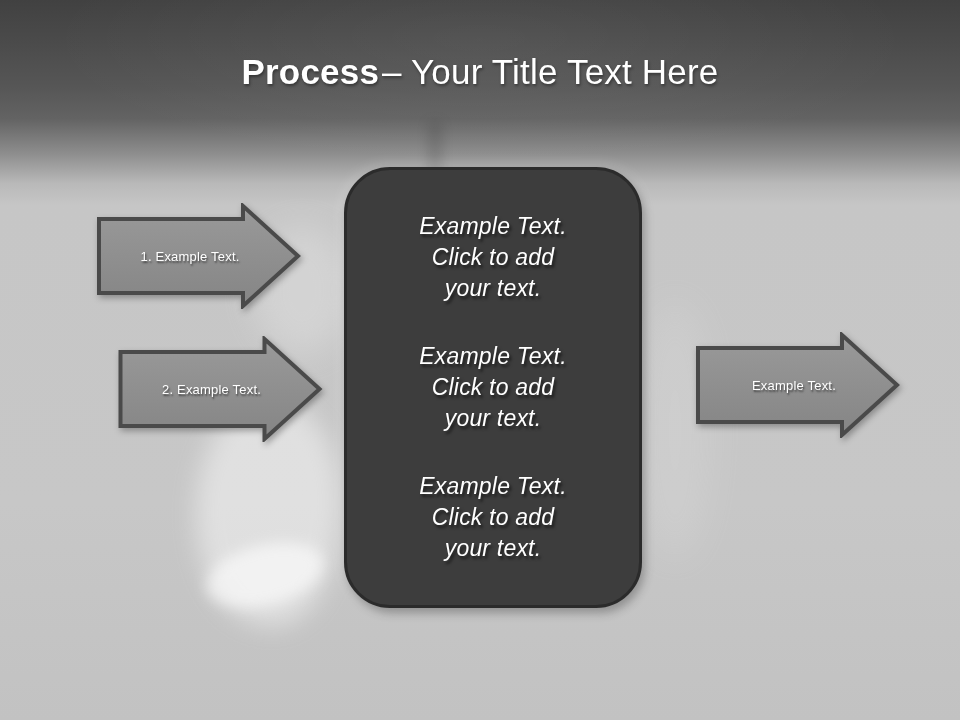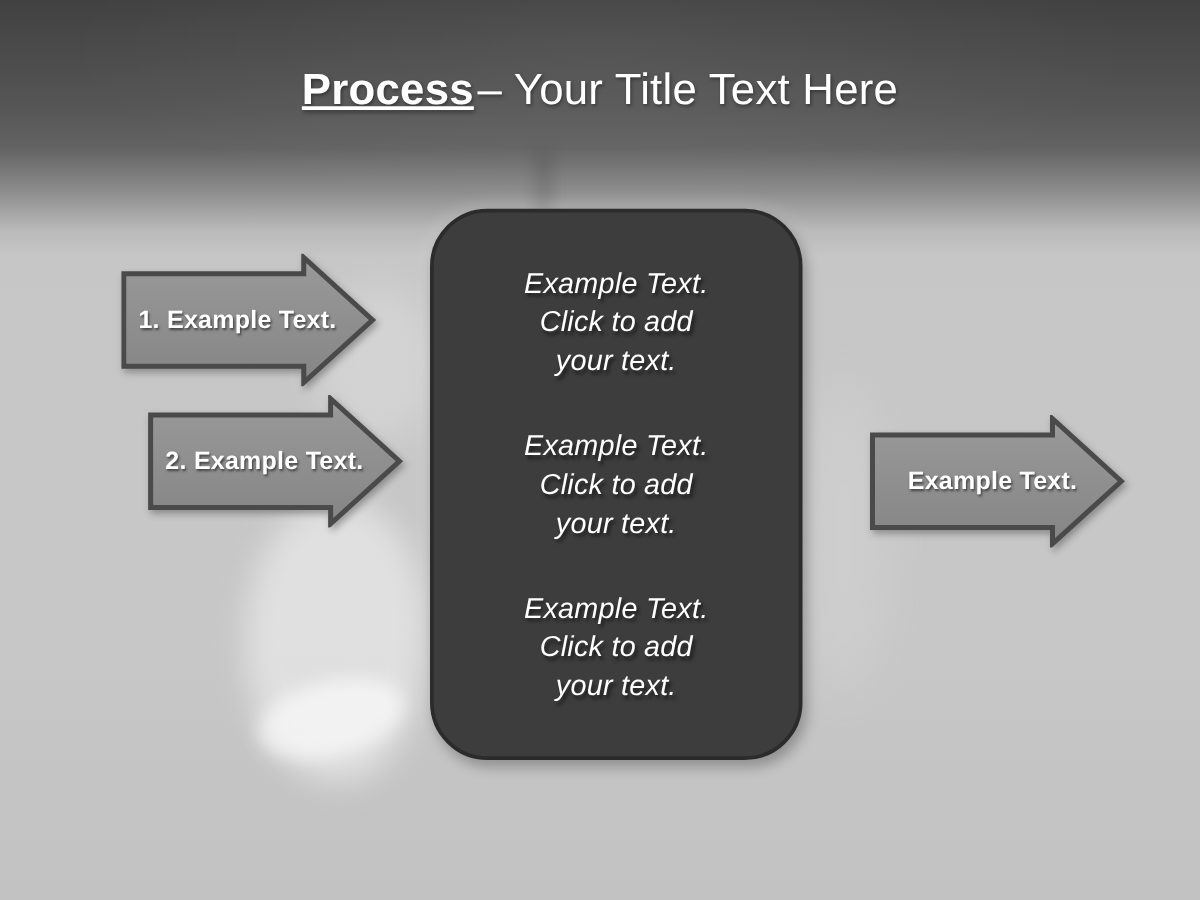--- a/index.html
+++ b/index.html
@@ -37,35 +37,35 @@
   }
 
   
   .title{
     position:absolute;left:0;top:50px;width:100%;height:44px;
     text-align:center;color:var(--title-color,#ffffff);
     font-size:35px;line-height:44px;letter-spacing:.2px;
     text-shadow:1px 2px 3px rgba(0,0,0,0.40);
     white-space:nowrap;
   }
-  .title .bold{font-weight:bold;text-decoration:underline;}
+  .title .bold{font-weight:bold;}
   .title .rest{font-weight:normal;margin-left:3px;}
 
   
   .arrow{position:absolute;width:204px;height:106px;}
   .arrow svg{position:absolute;left:0;top:0;width:100%;height:100%;
     filter:drop-shadow(2px 3px 3px rgba(0,0,0,0.30));}
   .arrow .label{
     position:absolute;left:6px;top:0;right:24px;bottom:0;
     display:flex;align-items:center;justify-content:center;
-    color:var(--label-color,#ffffff);font-size:20px;letter-spacing:.2px;
-    text-shadow:1px 2px 2px rgba(0,0,0,0.55);white-space:nowrap;font-weight:bold;
+    color:var(--label-color,#ffffff);font-size:13px;letter-spacing:.2px;
+    text-shadow:1px 2px 2px rgba(0,0,0,0.55);white-space:nowrap;
   }
   .arrow-1{left:97px;top:203px;}
-  .arrow-2{left:97px;top:316px;padding-left:43px;}
+  .arrow-2{left:97px;top:336px;padding-left:43px;}
   .arrow-3{left:97px;top:453px;}
   .arrow-right{left:696px;top:332px;}
   .arrow-right .label{right:14px;}
 
   
   .panel{
     position:absolute;left:344px;top:167px;width:298px;height:441px;
     box-sizing:border-box;border-radius:46px;
     background:var(--panel-fill,#3d3d3d);
     border:3px solid var(--panel-border,#2b2b2b);

